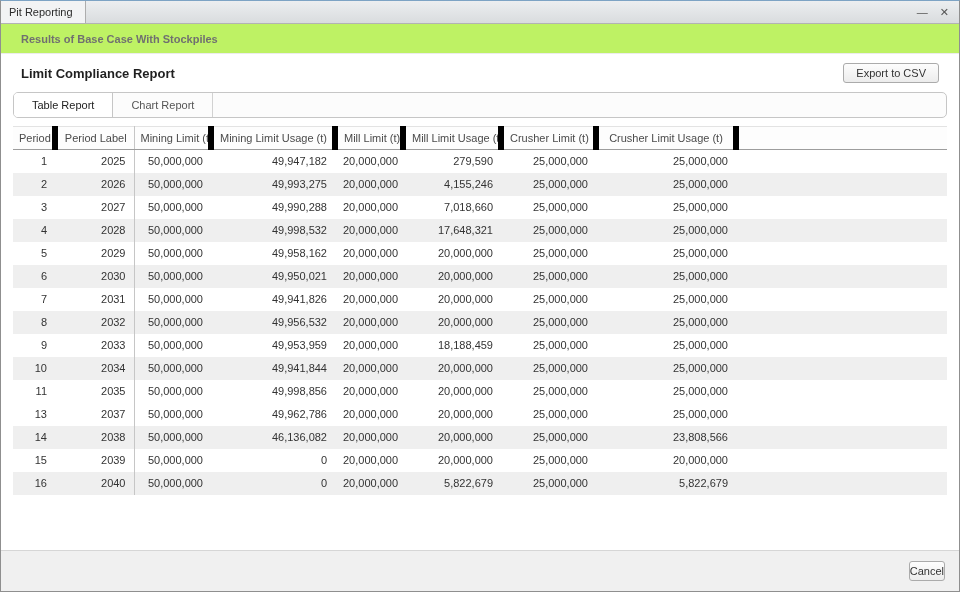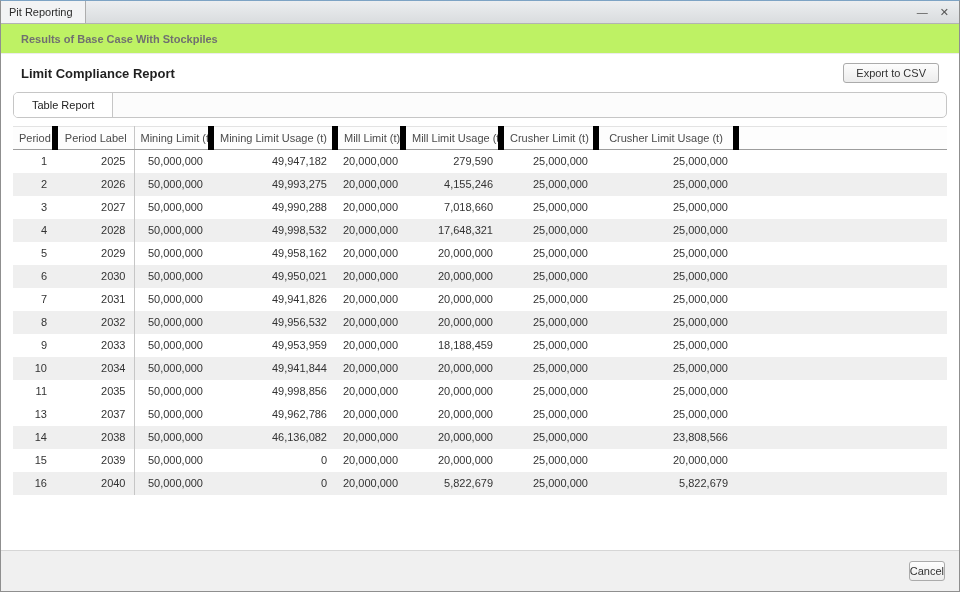--- a/index.html
+++ b/index.html
@@ -138,20 +138,21 @@
 
   <div class="content">
 
     <div class="report-header">
       <h1>Limit Compliance Report</h1>
       <button class="btn">Export to CSV</button>
     </div>
 
     <div class="tabbar" id="tabbar">
         <div class="tab active">Table Report</div>
+        <div class="tab">Chart Report</div>
       </div>
 
     <table>
       <thead id="thead">
           <tr>
             <th style="width: 42px;">Period</th>
             <th class="col-divider" style="width: 79px;">Period Label</th>
             <th style="width: 77px;">Mining Limit (t)</th>
             <th style="width: 124px;">Mining Limit Usage (t)</th>
             <th style="width: 68px;">Mill Limit (t)</th>

